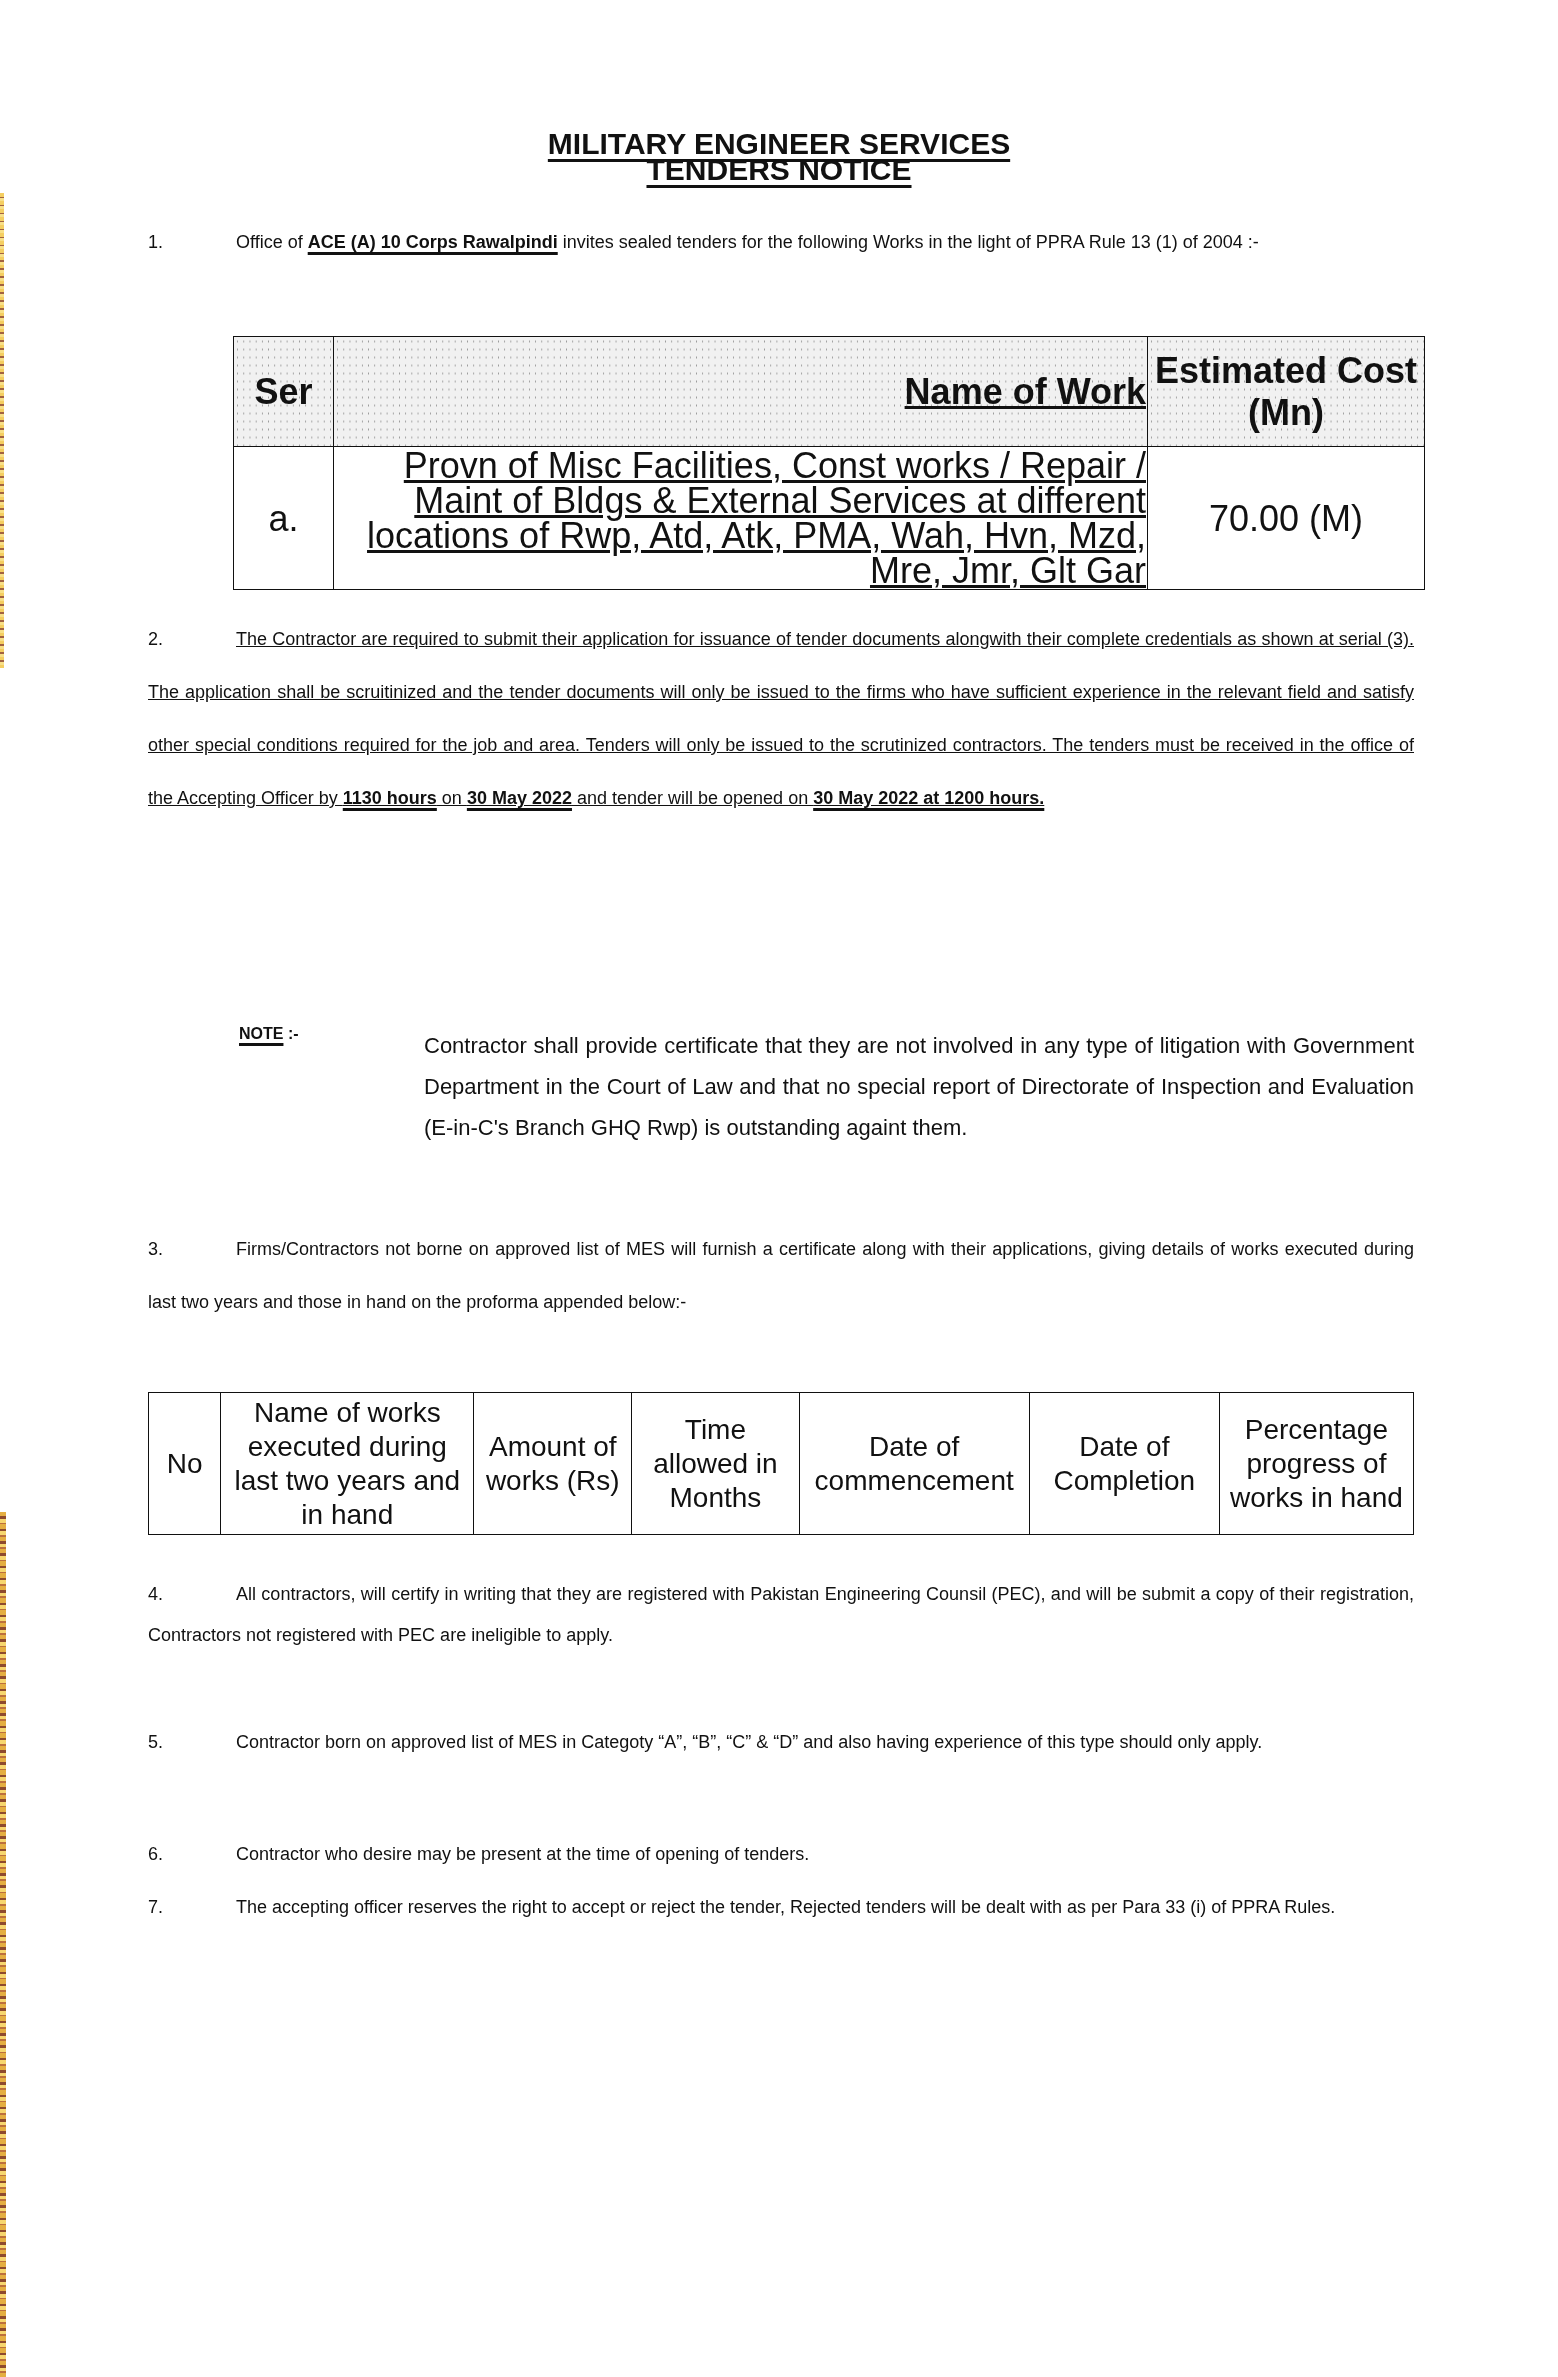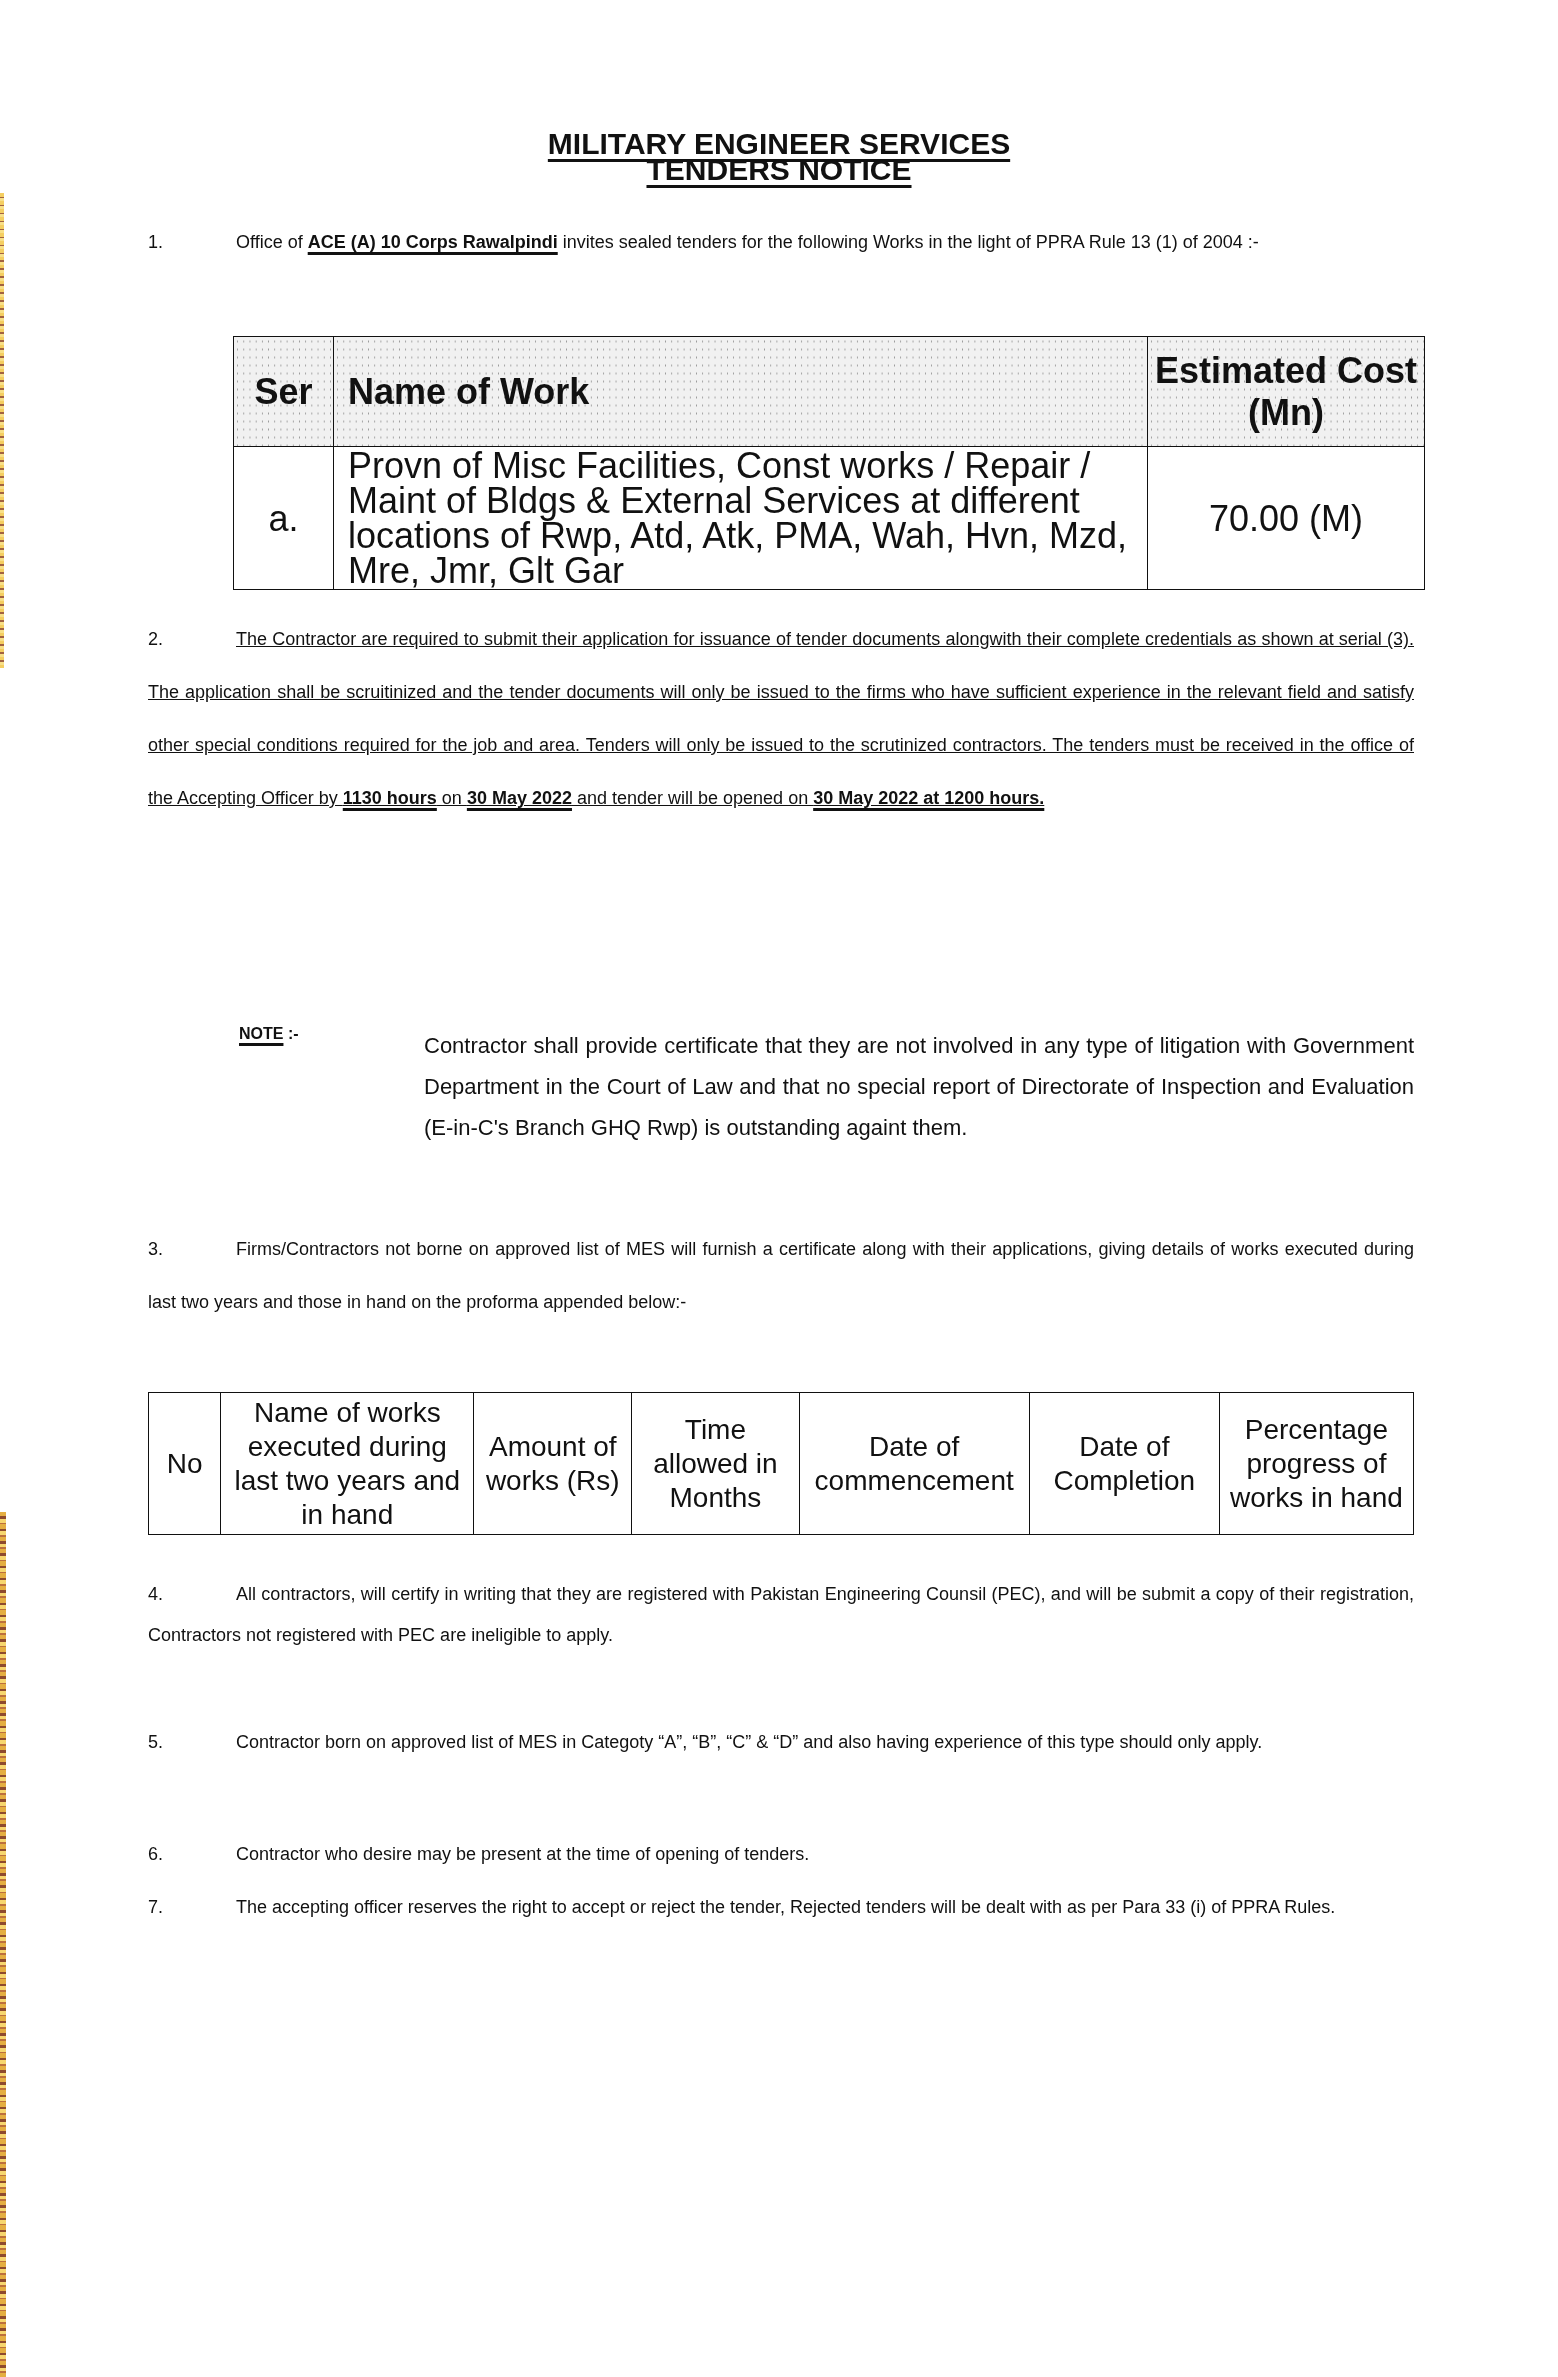--- a/index.html
+++ b/index.html
@@ -34,21 +34,21 @@
   .t-works { left: 233px; top: 336px; width: 1192px; }
   .t-works td, .t-works th { border: 1.8px solid #111; font-size: 36px; }
   .t-works th {
     font-weight: bold; height: 107px;
     background-color: #f1f1f1;
     background-image: radial-gradient(#9a9a9a 0.7px, transparent 0.9px);
     background-size: 6.2px 8px;
   }
   .t-works td { height: 139px; line-height: 35px; }
   .c-ser { width: 97px; text-align: center; }
-  .c-name { text-align: left; padding-left: 14px; }
+  .c-name { text-align: right; padding-left: 14px; text-decoration: underline; }
   .c-cost { width: 274px; text-align: center; }
   .t-pro { left: 148px; top: 1392px; width: 1266px; }
   .t-pro td { border: 1.8px solid #111; font-size: 28px; line-height: 34px; text-align: center; height: 141px; padding: 0 3.5px; }
   .note-label {
     position: absolute; left: 239px; top: 1025px; font-size: 16px; font-weight: bold;
   }
   .note-label span.u2 { text-decoration: underline; text-decoration-thickness: 2.6px; text-underline-offset: 4.4px; }
   .note-body {
     position: absolute; left: 424px; top: 1025px; width: 990px;
     font-size: 22px; line-height: 41px; text-align: justify;

